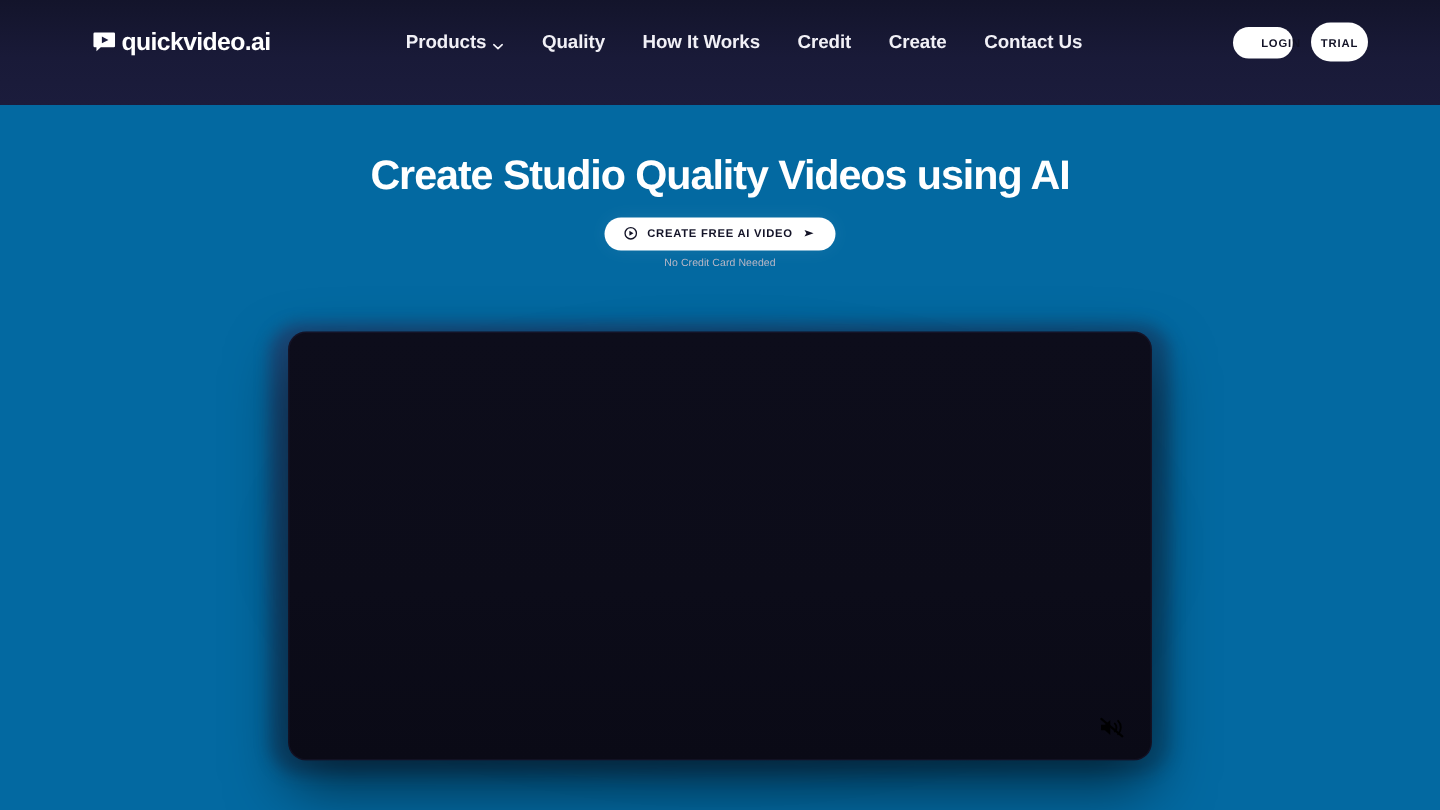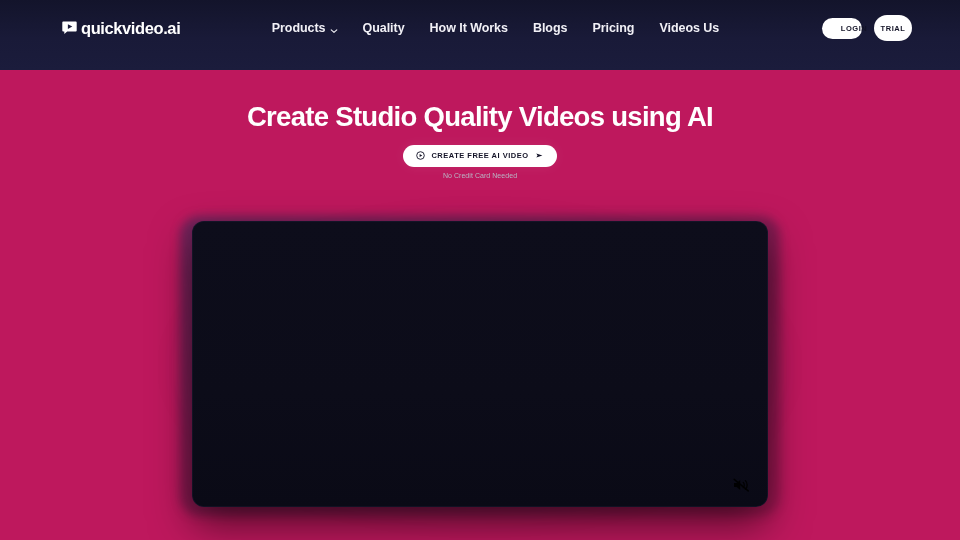--- a/index.html
+++ b/index.html
@@ -6,21 +6,21 @@
   html, body {
     width:960px; height:540px;
     overflow:hidden;
     background:#0b0b16;
     font-family:"Liberation Sans", sans-serif;
     -webkit-font-smoothing:antialiased;
   }
   .page {
     position:relative;
     width:960px; height:540px;
-    background:#be185d;
+    background:#0369a1;
     overflow:hidden;
   }
 
   
   .header-band {
     position:absolute;
     left:0; top:0;
     width:960px; height:70px;
     background:linear-gradient(180deg,#13142b 0%,#191a38 55%,#1b1c3c 100%);
   }
@@ -230,27 +230,27 @@
           </svg>
         </span>
       </span>
       <span class="nav-item">
         <span>Quality</span>
       </span>
       <span class="nav-item">
         <span>How It Works</span>
       </span>
       <span class="nav-item">
-        <span>Blogs</span>
-      </span>
-      <span class="nav-item">
-        <span>Pricing</span>
-      </span>
-      <span class="nav-item">
-        <span>Videos Us</span>
+        <span>Credit</span>
+      </span>
+      <span class="nav-item">
+        <span>Create</span>
+      </span>
+      <span class="nav-item">
+        <span>Contact Us</span>
       </span>
     </nav>
 
     <div class="auth">
       <button class="pill pill-login">LOGIN</button>
       <button class="pill pill-trial">TRIAL</button>
     </div>
   </div>
 
   <section class="hero">

